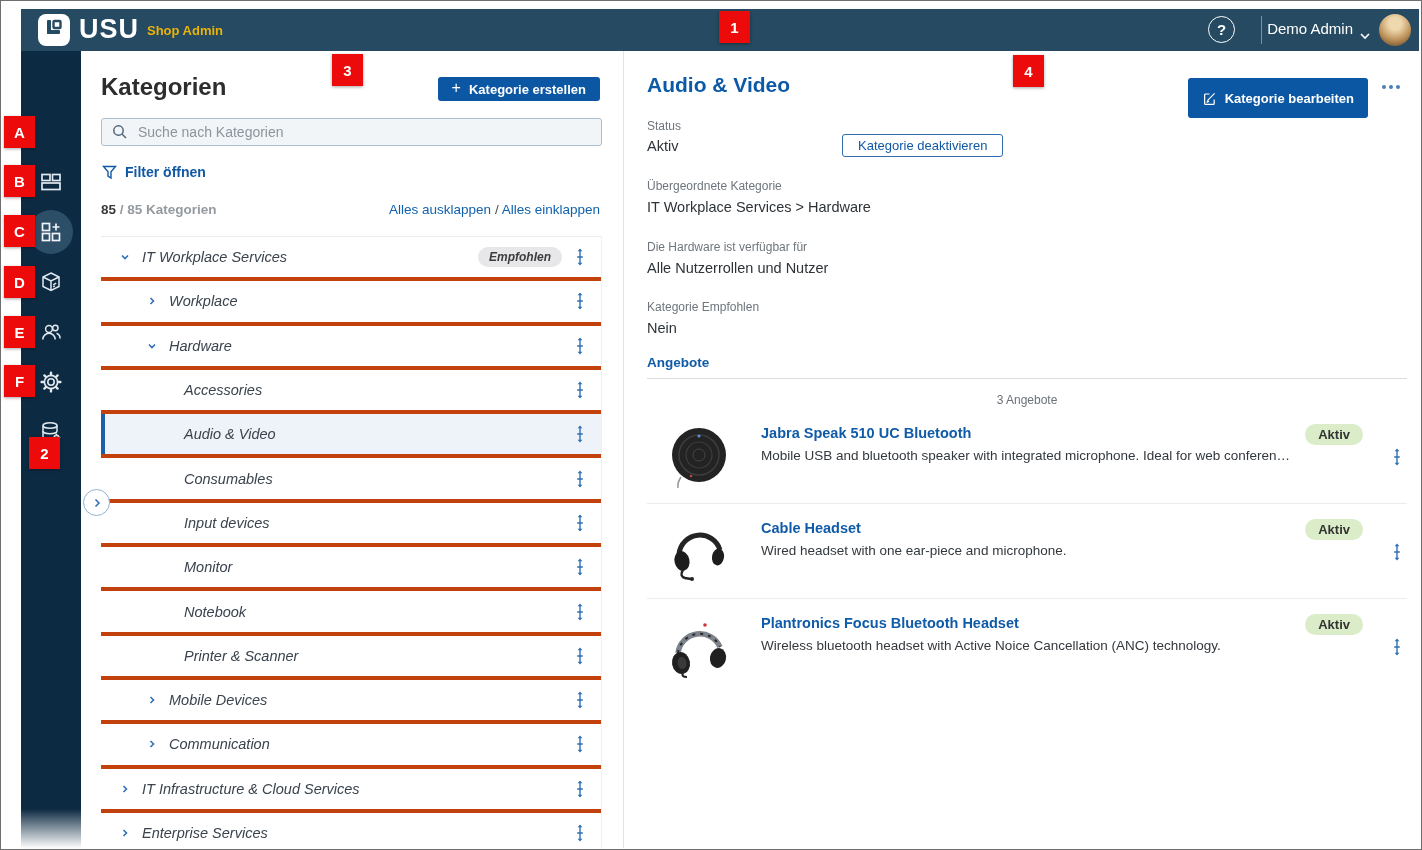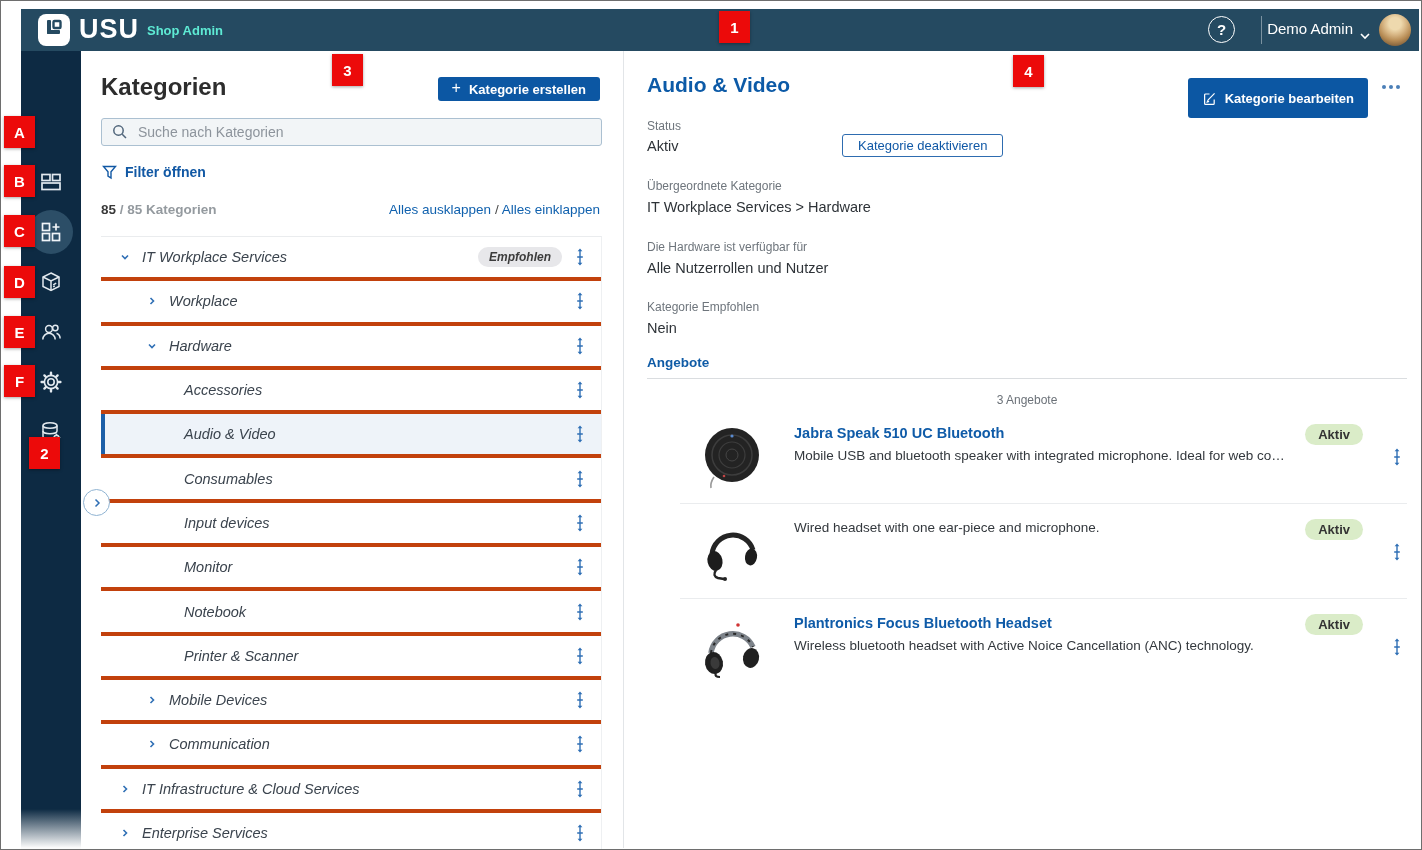--- a/index.html
+++ b/index.html
@@ -3,21 +3,21 @@
 <meta charset="utf-8">
 <style>
   * { margin:0; padding:0; box-sizing:border-box; }
   html,body { width:1422px; height:850px; background:#fff; font-family:"Liberation Sans","DejaVu Sans",sans-serif; }
   .frame { position:relative; width:1422px; height:850px; background:#fff; border:1px solid #6e6e6e; overflow:hidden; }
 
   
   .topbar { position:absolute; left:20px; top:8px; width:1398px; height:42px; background:#254a61; }
   .logo { position:absolute; left:16px; top:4px; width:34px; height:34px; }
   .brand { position:absolute; left:58px; top:5px; color:#fff; font-size:27px; font-weight:bold; letter-spacing:1px; }
-  .app-title { position:absolute; left:126px; top:14px; color:#5eead4; font-size:13px; font-weight:bold; }
+  .app-title { position:absolute; left:126px; top:14px; color:#eab308; font-size:13px; font-weight:bold; }
   .help-btn { position:absolute; right:184px; top:7px; width:27px; height:27px; border:1.6px solid #fff; border-radius:50%; color:#fff; font-size:15px; font-weight:bold; display:flex; align-items:center; justify-content:center; cursor:pointer; }
   .tb-divider { position:absolute; right:157px; top:7px; width:1px; height:28px; background:rgba(255,255,255,.4); }
   .user-name { position:absolute; right:66px; top:11px; color:#fff; font-size:15px; }
   .user-chevron { position:absolute; right:48px; top:17px; }
   .avatar { position:absolute; right:8px; top:5px; width:32px; height:32px; border-radius:50%;
             background:radial-gradient(circle at 50% 30%, #eed9ae 0 22%, #d9b887 40%, #b78c55 62%, #7c5c38 85%, #55402a); }
 
   
   .sidebar { position:absolute; left:20px; top:50px; width:60px; height:800px; background:#0d2a43; }
   .sidebar::after { content:""; position:absolute; left:0; right:0; bottom:0; height:42px;
@@ -69,21 +69,21 @@
   .rp-more { position:absolute; right:20px; top:82px; cursor:pointer; display:flex; }
   .field-label { position:absolute; left:646px; font-size:12px; color:#6e757c; }
   .field-value { position:absolute; left:646px; font-size:14.5px; color:#2e3338; }
   .btn-outline { position:absolute; left:841px; top:133px; height:23px; background:#fff; border:1px solid #2e6cb0;
                  border-radius:3px; color:#1058a6; font-size:13px; padding:0 15px; cursor:pointer;
                  font-family:"Liberation Sans","DejaVu Sans",sans-serif; }
   .rp-tab { position:absolute; left:646px; top:354px; font-size:13.5px; font-weight:bold; color:#0f5ba6; cursor:pointer; }
   .rp-tab-rule { position:absolute; left:646px; right:14px; top:377px; height:1px; background:#dadde0; }
   .rp-count { position:absolute; left:646px; right:14px; top:392px; text-align:center; font-size:12px; color:#6b7178; }
 
-  .offers { position:absolute; left:679px; right:14px; top:408px; }
+  .offers { position:absolute; left:646px; right:14px; top:408px; }
   .offer { display:flex; padding:14px 0 14px 22px; }
   .offer + .offer { border-top:1px solid #eaecee; }
   .offer-img { width:60px; height:66px; margin-right:32px; flex:none; display:flex; align-items:flex-start; justify-content:center; }
   .offer-text { flex:1; min-width:0; padding-top:2px; }
   .offer-title { font-size:14.5px; font-weight:bold; color:#0f5ba8; margin-bottom:7px; cursor:pointer; }
   .offer-desc { font-size:13.5px; color:#33383d; white-space:nowrap; overflow:hidden; text-overflow:ellipsis; padding-right:14px; }
   .offer-side { flex:none; display:flex; align-items:flex-start; padding-top:1px; }
   .status-pill { background:#daecc8; color:#333; font-size:13px; font-weight:bold; padding:3px 13px; border-radius:12px; margin-right:28px; }
   .offer-drag { margin-top:24px; margin-right:4px; cursor:grab; display:flex; }
 
@@ -486,20 +486,21 @@
       <span class="offer-img">
         <svg width="60" height="66" viewBox="0 0 60 66">
           <path d="M10 36 a21 21 0 0 1 41 -4" fill="none" stroke="#242424" stroke-width="5"></path>
           <ellipse cx="13" cy="43" rx="7.5" ry="10" fill="#1d1d1d" transform="rotate(-12 13 43)"></ellipse>
           <ellipse cx="49" cy="39" rx="6" ry="8.5" fill="#1d1d1d" transform="rotate(10 49 39)"></ellipse>
           <path d="M14 52 q-4 6 2 8 l6 1" fill="none" stroke="#242424" stroke-width="2.4"></path>
           <circle cx="23" cy="61" r="2" fill="#242424"></circle>
         </svg>
       </span>
       <div class="offer-text">
+        <div class="offer-title">Cable Headset</div>
         <div class="offer-desc">Wired headset with one ear-piece and microphone.</div>
       </div>
       <div class="offer-side">
         <span class="status-pill">Aktiv</span>
         <span class="offer-drag">
             <svg width="12" height="18" viewBox="0 0 12 18">
               <path d="M6 2.8 V15.2 M3.2 9 H8.8" stroke="#2f6fb5" stroke-width="1.4"></path>
               <path d="M6 0.5 L3.6 3.3 H8.4 Z M6 17.5 L3.6 14.7 H8.4 Z" fill="#2f6fb5"></path>
             </svg>
           </span>

